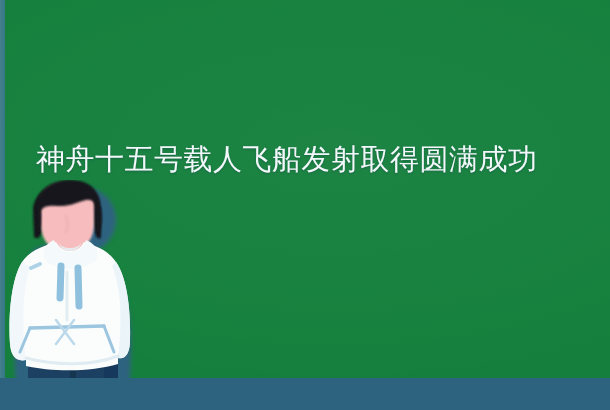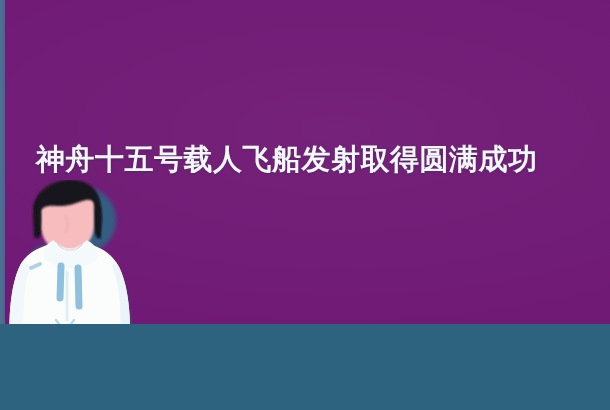--- a/index.html
+++ b/index.html
@@ -7,24 +7,23 @@
     padding: 0;
     background: #2e6380;
   }
   body {
     font-family: "Liberation Sans", "DejaVu Sans", sans-serif;
   }
 
   #screenshot {
     position: relative;
     width: 610px;
-    height: 324px;
+    height: 378px;
     overflow: hidden;
-    background: #701a75;
-    font-weight: bold;
+    background: #15803d;
   }
 
   
   .edge-strip {
     position: absolute;
     left: 0;
     top: 0;
     width: 5px;
     height: 410px;
     background: linear-gradient(to right, #4b8099 0%, #427a96 60%, #3c7594 100%);

